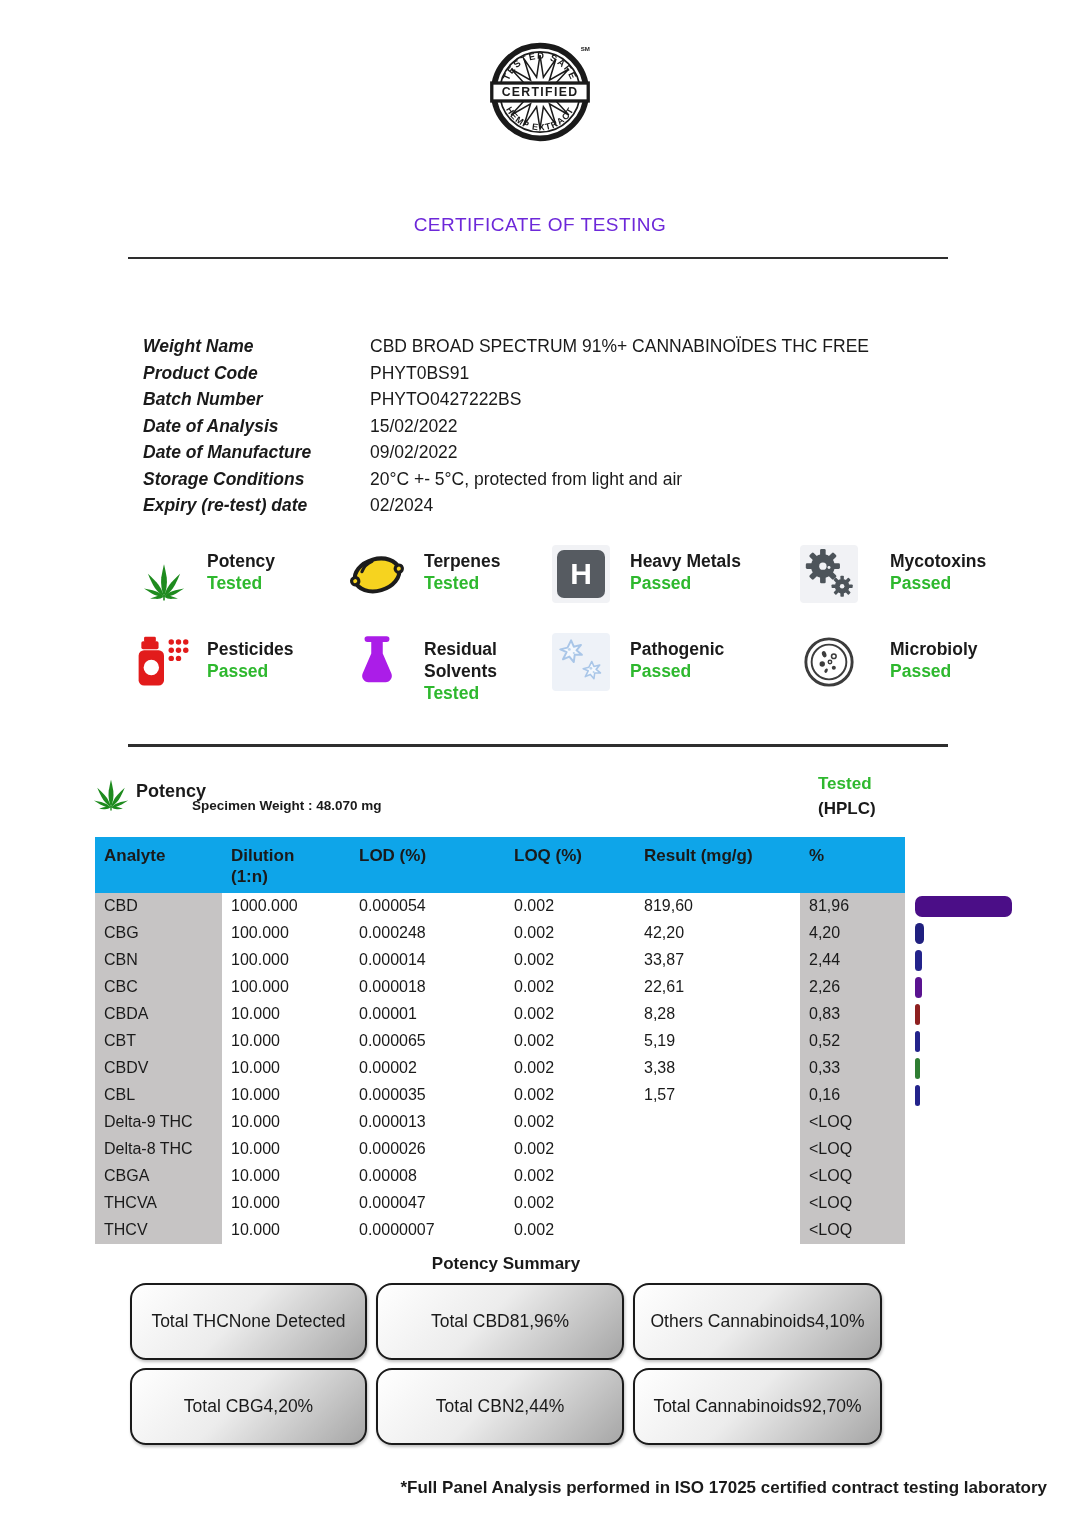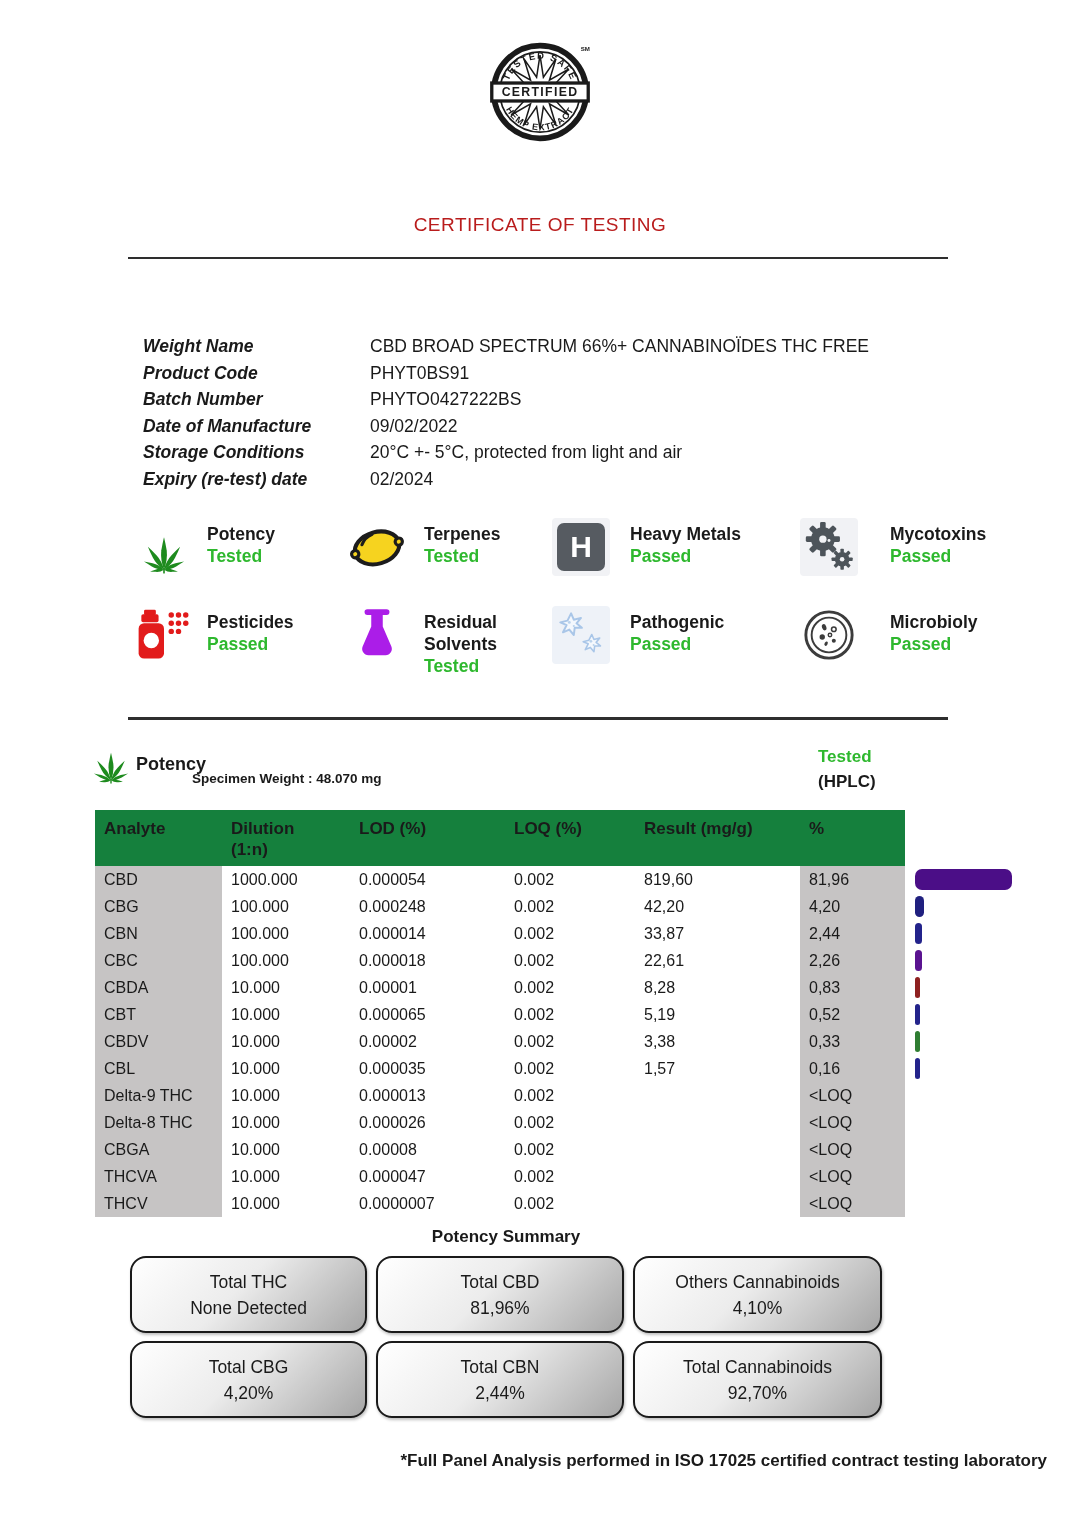--- a/index.html
+++ b/index.html
@@ -6,21 +6,21 @@
   body {
     width:1080px; height:1527px; overflow:hidden; position:relative;
     font-family:"Liberation Sans","DejaVu Sans",sans-serif;
     color:#1a1a1a; -webkit-font-smoothing:antialiased;
   }
   
   .logo-wrap { padding-top:40px; width:104px; margin:0 auto; }
   .logo-wrap svg { display:block; }
   .doc-title {
     margin-top:70px; text-align:center; font-size:19px; letter-spacing:0.5px;
-    font-weight:500; color:#b91c1c;
+    font-weight:500; color:#6d28d9;
   }
   .rule { border:none; border-top:2px solid #2e2e2e; margin:21px 132px 0 128px; }
   .rule.thick { border-top-width:3px; margin-top:40px; }
   
   .pinfo { margin:74px 0 0 143px; font-size:17.5px; }
   .pinfo-row { display:flex; line-height:26.5px; }
   .pinfo-label { width:227px; font-style:italic; font-weight:600; flex:none; }
   .pinfo-value { font-weight:400; }
   
   .badges {
@@ -44,42 +44,42 @@
   .potency-head { position:relative; margin:18px 0 0 88px; height:68px; }
   .potency-head .leaf { position:absolute; left:0; top:0; }
   .potency-heading { position:absolute; left:48px; top:16px; font-size:18px; font-weight:bold; }
   .specimen { position:absolute; left:104px; top:33px; font-size:13.5px; font-weight:bold; }
   .tested-block { position:absolute; left:730px; top:6px; font-size:17px; font-weight:bold; line-height:25px; }
   .tested-block .green { color:#2eb82e; }
   
   .table-wrap { position:relative; margin:4px 0 0 95px; }
   .ptable { width:810px; }
   .thead, .trow { display:grid; grid-template-columns:127px 128px 155px 130px 165px 105px; }
-  .thead { background:#15803d; height:56px; }
+  .thead { background:#0ea5e9; height:56px; }
   .th {
     padding:8px 0 0 9px; font-size:17px; font-weight:bold; line-height:21px;
   }
   .trow { height:27px; }
   .td { padding-left:9px; font-size:16px; display:flex; align-items:center; white-space:nowrap; }
   .c-side { background:#c6c4c4; }
   
   .bars { position:absolute; left:820px; top:56px; width:180px; }
   .bar-slot { height:27px; display:flex; align-items:center; }
   .bar { height:21px; border-radius:5px; }
   .bar-big { border-radius:7px; }
   
   .summary-title { margin:10px 0 0 130px; width:752px; text-align:center; font-size:17px; font-weight:bold; }
   .summary-grid {
     margin:9px 0 0 130px; width:752px;
     display:grid; grid-template-columns:237px 248px 249px; gap:8px 9px;
   }
   .sbox {
     height:73px; border:2px solid #1a1a1a; border-radius:16px;
     background:linear-gradient(135deg,#ffffff 0%,#ececec 45%,#a6a6a6 100%);
-    display:flex; flex-direction:column; align-items:center; justify-content:center;
+    display:flex; flex-direction:row; align-items:center; justify-content:center;
     font-size:17.5px; line-height:26px;
     box-shadow:1px 2px 3px rgba(0,0,0,0.25);
   }
   
   .footnote { margin-top:33px; text-align:right; padding-right:33px; font-size:17px; font-weight:600; }
 </style>
 </head>
 <body>
 
 <div class="logo-wrap">
@@ -101,33 +101,37 @@
   </svg>
 </div>
 
 <div class="doc-title">CERTIFICATE OF TESTING</div>
 <hr class="rule">
 
 <div class="pinfo">
 
     <div class="pinfo-row">
       <div class="pinfo-label">Weight Name</div>
-      <div class="pinfo-value">CBD BROAD SPECTRUM 66%+ CANNABINOÏDES THC FREE</div>
+      <div class="pinfo-value">CBD BROAD SPECTRUM 91%+ CANNABINOÏDES THC FREE</div>
     </div>
 
     <div class="pinfo-row">
       <div class="pinfo-label">Product Code</div>
       <div class="pinfo-value">PHYT0BS91</div>
     </div>
 
     <div class="pinfo-row">
       <div class="pinfo-label">Batch Number</div>
       <div class="pinfo-value">PHYTO0427222BS</div>
     </div>
 
+    <div class="pinfo-row">
+      <div class="pinfo-label">Date of Analysis</div>
+      <div class="pinfo-value">15/02/2022</div>
+    </div>
 
     <div class="pinfo-row">
       <div class="pinfo-label">Date of Manufacture</div>
       <div class="pinfo-value">09/02/2022</div>
     </div>
 
     <div class="pinfo-row">
       <div class="pinfo-label">Storage Conditions</div>
       <div class="pinfo-value">20°C +- 5°C, protected from light and air</div>
     </div>

